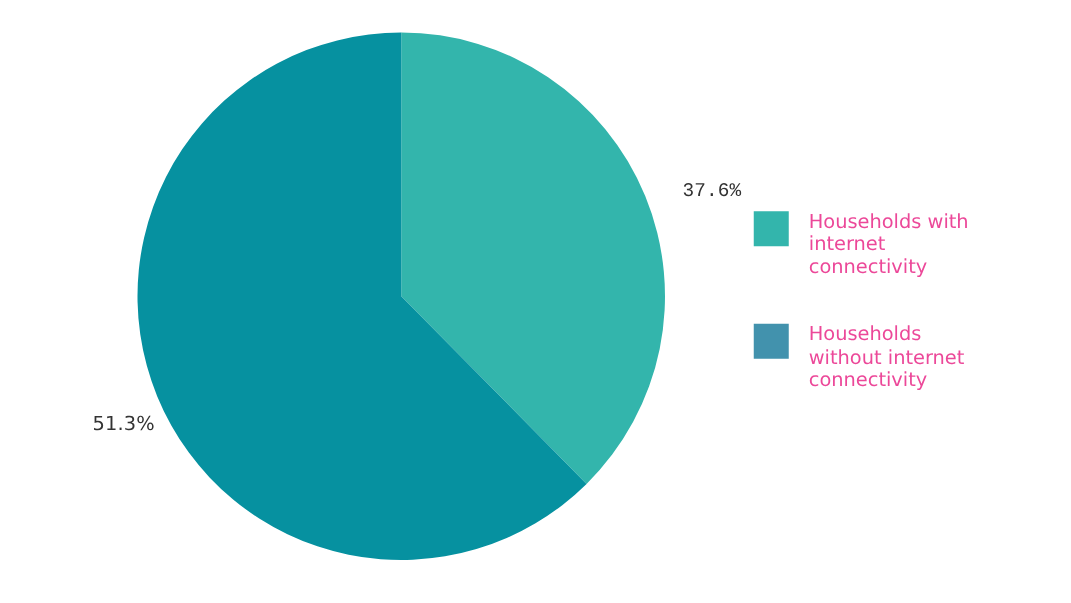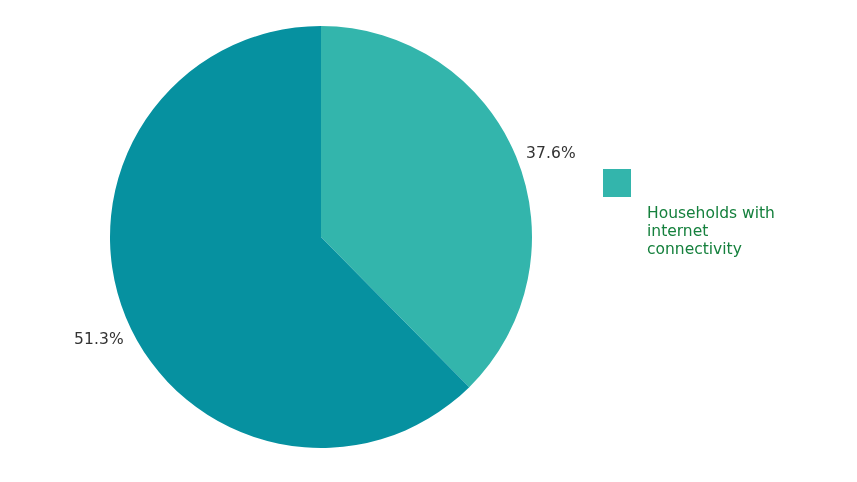--- a/index.html
+++ b/index.html
@@ -33,22 +33,23 @@
   }
   .slice-label {
     position: absolute;
     font-size: 15.5px;
     color: #333333;
     letter-spacing: 0.1px;
     white-space: nowrap;
     line-height: 1;
   }
   #slice-label-0 {
-    left: 526px;
+    left: 546px;
     top: 146px;
+    font-family: Liberation Mono, monospace;
   }
   #slice-label-1 {
     left: 74px;
     top: 332px;
   }
   #legend {
     position: absolute;
     left: 603px;
     top: 168px;
     width: 230px;
@@ -61,23 +62,22 @@
   .legend-swatch {
     width: 28px;
     height: 28px;
     flex: 0 0 28px;
     margin-top: 1px;
   }
   .legend-label {
     margin-left: 16px;
     font-size: 15.5px;
     line-height: 1.17;
-    color: #15803d;
+    color: #ec4899;
     max-width: 150px;
-    margin-top: 36px;
   }
 </style>
 </head>
 <body>
 
 <div id="chart-figure">
 
   <svg id="pie-svg" viewBox="0 0 857 482" xmlns="http://www.w3.org/2000/svg">
     <g id="pie-slices">
         <path d="M 321 237 L 321.00 26.00 A 211 211 0 0 1 469.26 387.13 Z" fill="#33b5ac"></path>
@@ -89,15 +89,19 @@
 
   <div class="slice-label" id="slice-label-1">51.3%</div>
 
   <div id="legend">
 
     <div class="legend-item">
       <span class="legend-swatch" id="legend-swatch-0" style="background: rgb(51, 181, 172);"></span>
       <span class="legend-label">Households with internet connectivity</span>
     </div>
 
+    <div class="legend-item">
+      <span class="legend-swatch" id="legend-swatch-1" style="background: rgb(66, 146, 173);"></span>
+      <span class="legend-label">Households without internet connectivity</span>
+    </div>
 
   </div>
 </div>
 
 </body></html>

